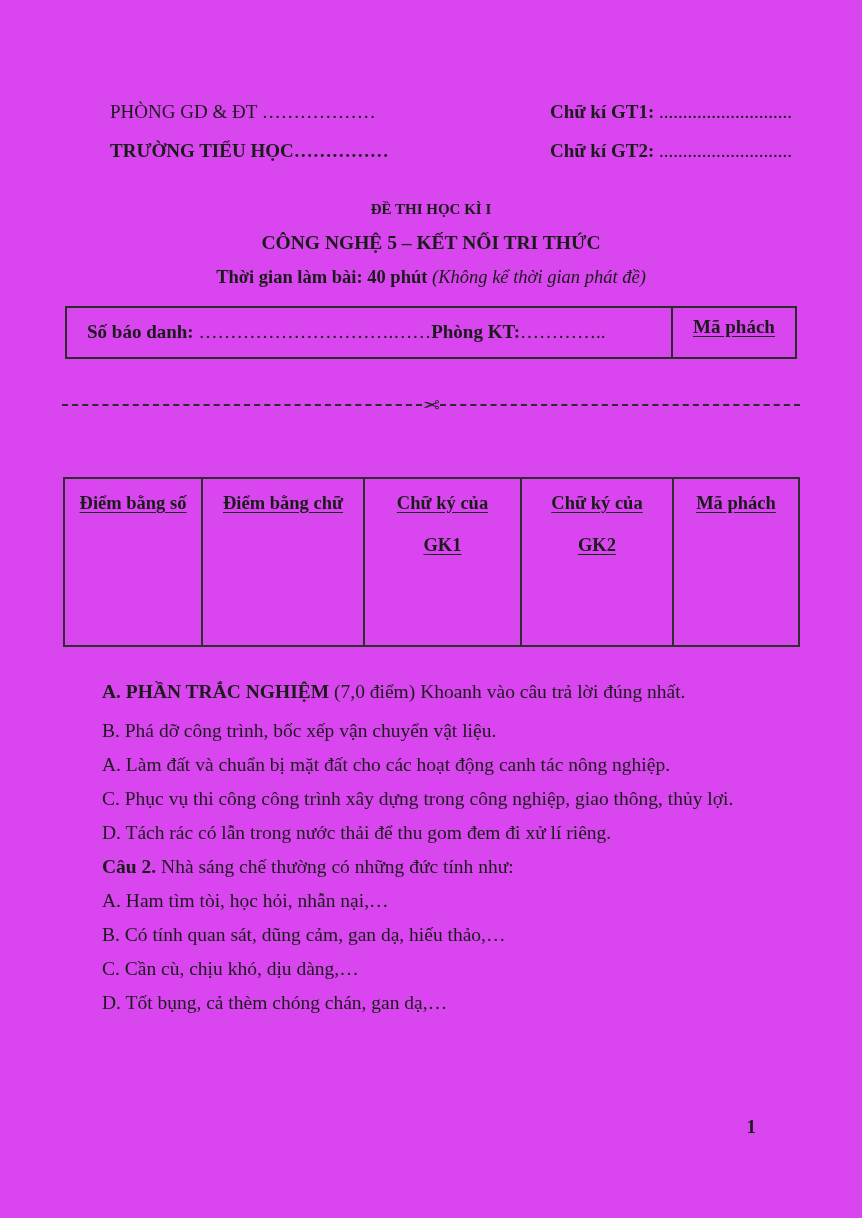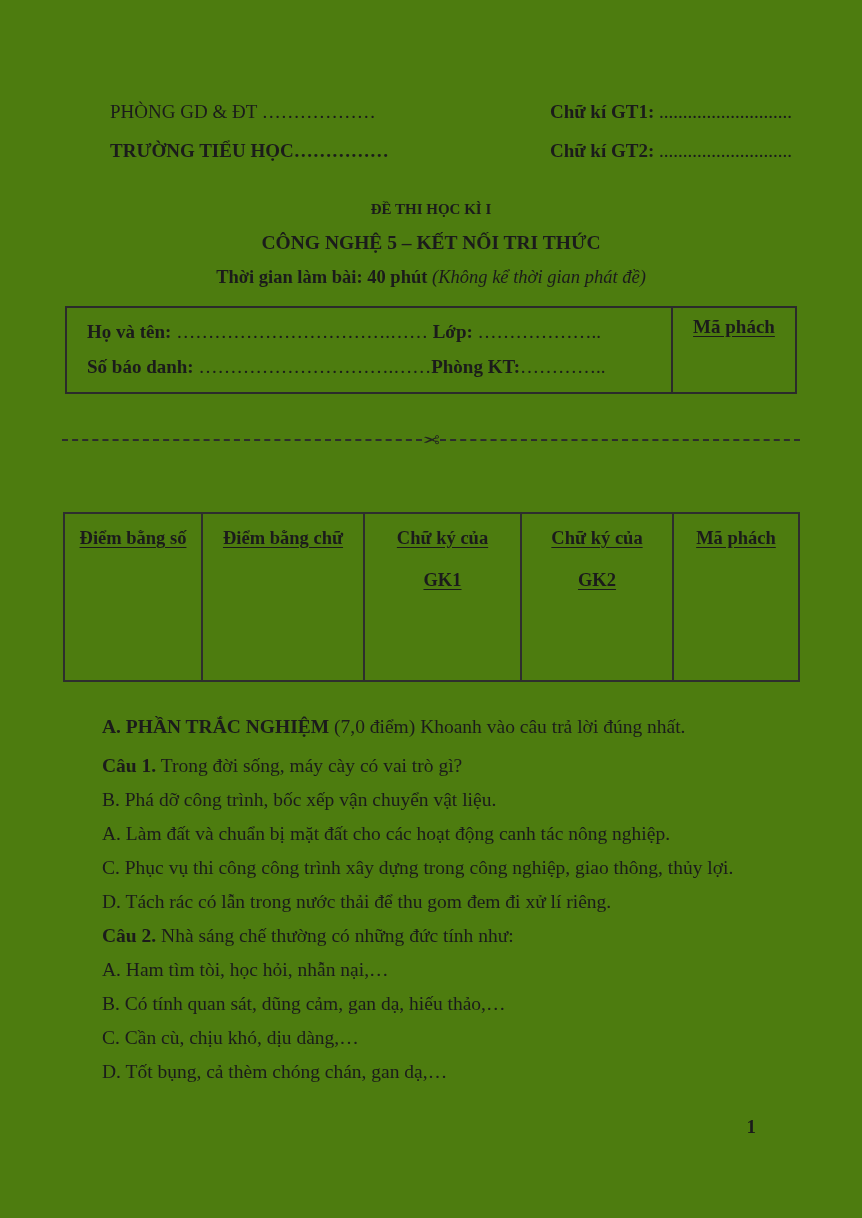--- a/index.html
+++ b/index.html
@@ -1,20 +1,20 @@
 <!DOCTYPE html>
 <html><head>
 <meta charset="utf-8">
 <style>
   html,body { margin:0; padding:0; background:#e8e8e8; }
   .page {
     position: relative;
     width: 862px; height: 1218px;
     margin: 0 auto;
-    background: #4d7c0f;
+    background: #d946ef;
     font-family: "Liberation Serif", "DejaVu Serif", serif;
     color: #1b1b1b;
     overflow: hidden;
   }
   
   .header { display:flex; justify-content:space-between; padding: 92px 70px 0 110px; }
   .header .h-line { font-size: 19px; line-height: 39px; white-space: nowrap; }
   .bold { font-weight: bold; }
   
   .title-block { text-align:center; margin-top: 22px; }
@@ -70,26 +70,20 @@
 
   <div class="title-block">
     <div class="title-line">ĐỀ THI HỌC KÌ I</div>
     <div class="title-line title-line2">CÔNG NGHỆ 5 – KẾT NỐI TRI THỨC</div>
     <div class="title-time"><span class="tt-bold">Thời gian làm bài: 40 phút</span> <span class="tt-italic">(Không kể thời gian phát đề)</span></div>
   </div>
 
   <div class="student-box">
     <div class="sb-main">
       <div class="sb-row">
-        <span class="sb-label">Họ và tên:</span>
-        <span>…………………………….……</span>
-        <span class="sb-label">Lớp:</span>
-        <span>………………..</span>
-      </div>
-      <div class="sb-row">
         <span class="sb-label">Số báo danh:</span>
         <span>………………………….……</span><span class="sb-label">Phòng KT:</span><span>…………..</span>
       </div>
     </div>
     <div class="sb-code">
       <span>Mã phách</span>
     </div>
   </div>
 
   <div class="cut-line">
@@ -125,21 +119,20 @@
       <td>
             <span class="gt-h">Mã phách</span>
           </td>
     </tr>
   </tbody>
     </table>
 
   <div class="body-text">
     <p class="line section-head"><span class="sec-bold">A. PHẦN TRẮC NGHIỆM</span> <span class="sec-italic">(7,0 điểm) Khoanh vào câu trả lời đúng nhất.</span></p>
 
-    <p class="line"><span class="q-label">Câu 1.</span> <span>Trong đời sống, máy cày có vai trò gì?</span></p>
     <p class="line">B. Phá dỡ công trình, bốc xếp vận chuyển vật liệu.</p>
     <p class="line">A. Làm đất và chuẩn bị mặt đất cho các hoạt động canh tác nông nghiệp.</p>
     <p class="line">C. Phục vụ thi công công trình xây dựng trong công nghiệp, giao thông, thủy lợi.</p>
     <p class="line">D. Tách rác có lẫn trong nước thải để thu gom đem đi xử lí riêng.</p>
 
     <p class="line"><span class="q-label">Câu 2.</span> <span>Nhà sáng chế thường có những đức tính như:</span></p>
     <p class="line">A. Ham tìm tòi, học hỏi, nhẫn nại,…</p>
     <p class="line">B. Có tính quan sát, dũng cảm, gan dạ, hiếu thảo,…</p>
     <p class="line">C. Cần cù, chịu khó, dịu dàng,…</p>
     <p class="line">D. Tốt bụng, cả thèm chóng chán, gan dạ,…</p>

